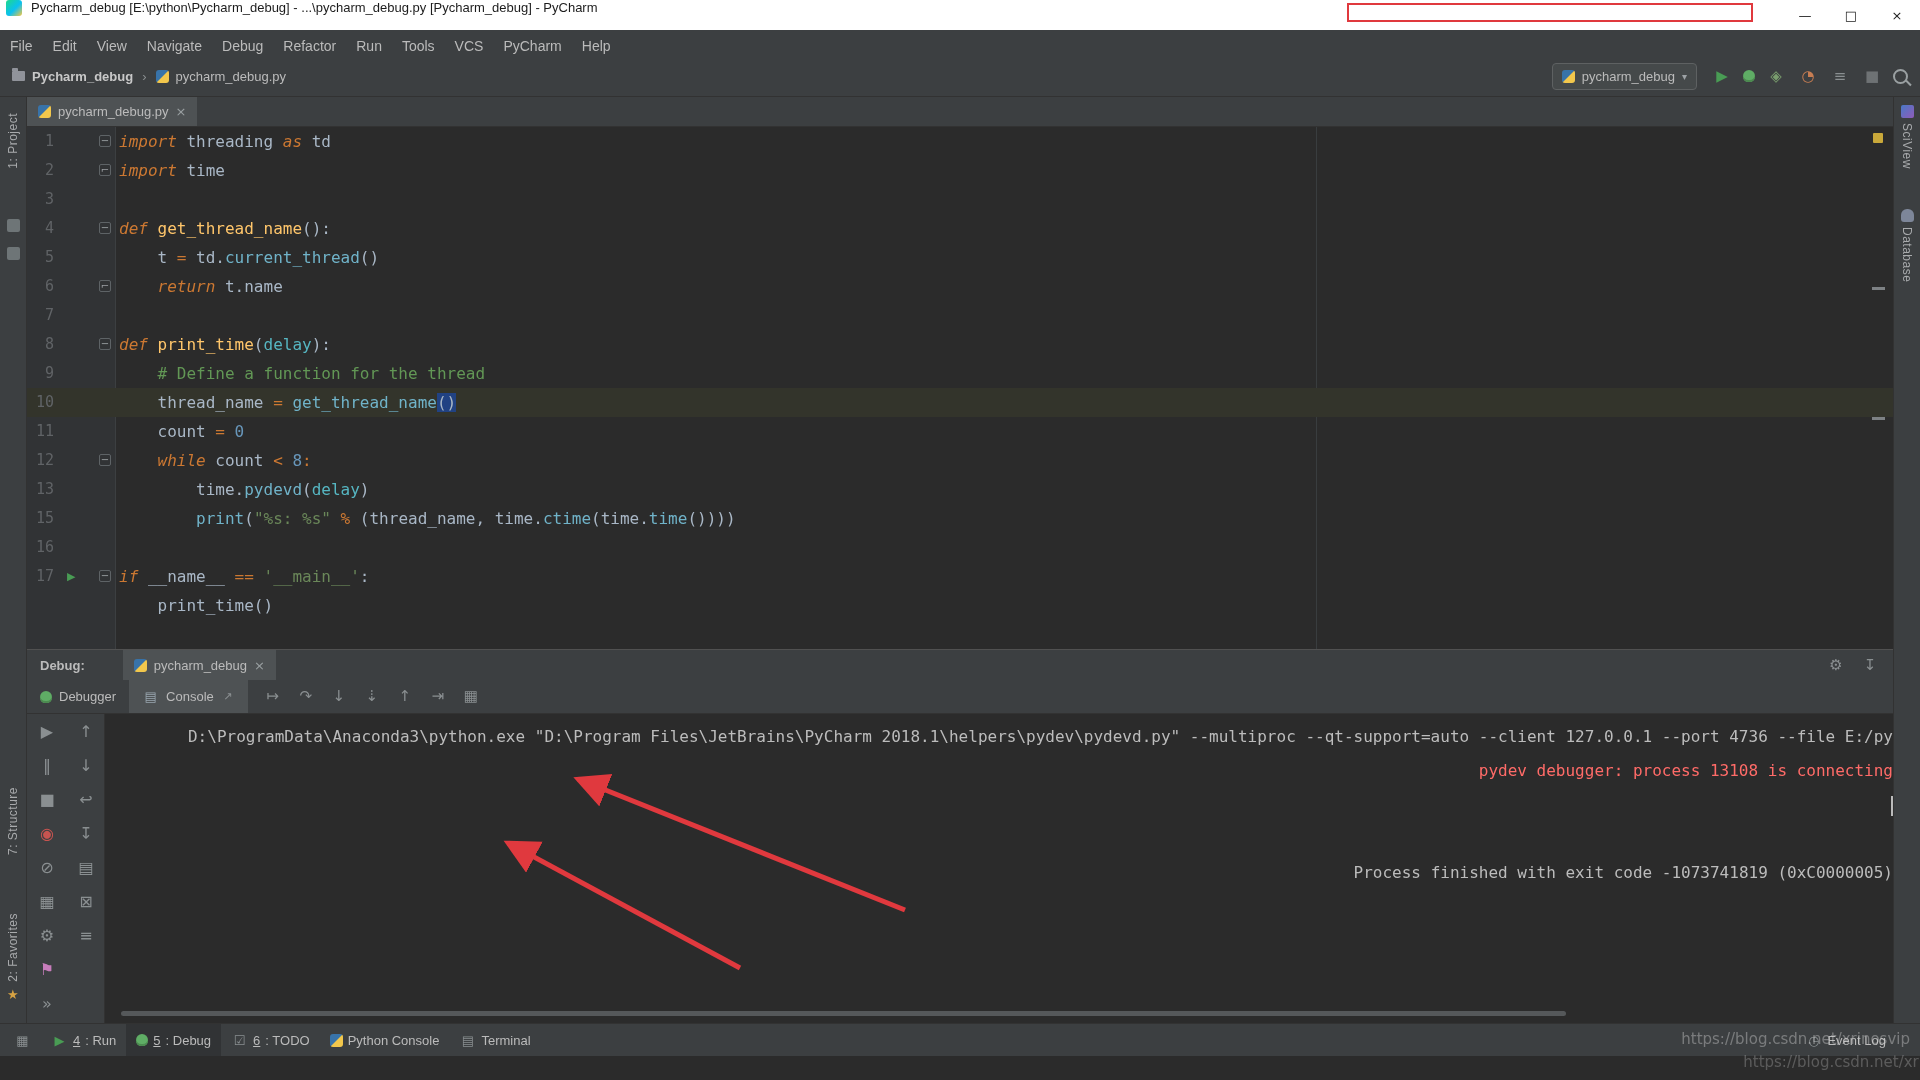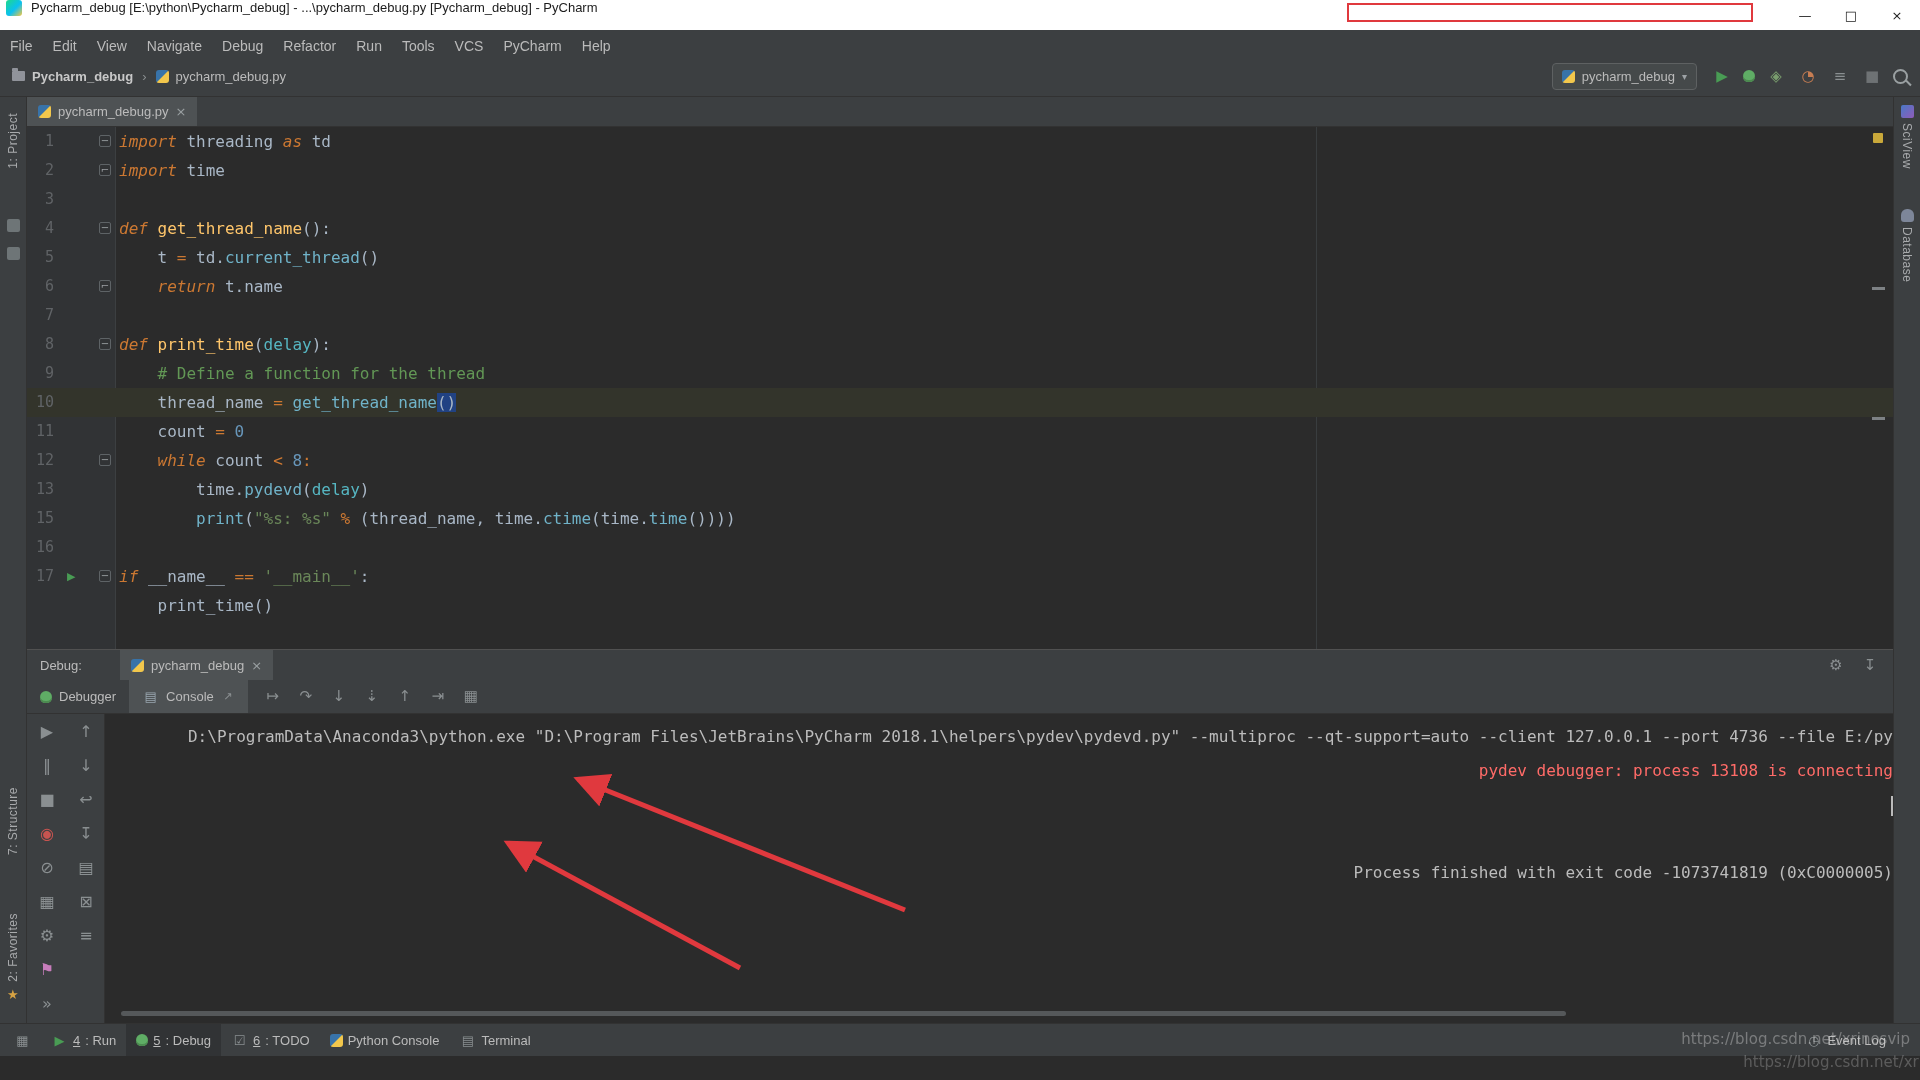--- a/index.html
+++ b/index.html
@@ -80,21 +80,21 @@
   .tk-tx{color:#a9b7c6;}
   .tk-sel{color:#a9b7c6;background:#214283;}
   .stripe-y{position:absolute;right:10px;top:6px;width:10px;height:10px;background:#c9a83a;border-radius:1px;z-index:5;}
   .stripe-t{position:absolute;right:8px;width:13px;height:3px;background:#7d8184;z-index:5;}
   .stripe-t.t1{top:160px;}
   .stripe-t.t2{top:290px;}
 
   
   .debug{position:absolute;left:0;right:0;top:552px;bottom:0;background:#3c3f41;border-top:1px solid #515151;box-sizing:border-box;}
   .debug-header{height:30px;display:flex;align-items:stretch;}
-  .dbg-label{font-size:13px;color:#bbbbbb;margin-left:13px;align-self:center;}
+  .dbg-label{font-size:13px;color:#bbbbbb;margin-left:13px;align-self:center;font-weight:bold;}
   .session-tab{display:flex;align-items:center;gap:7px;background:#4e5254;padding:0 11px;margin-left:38px;font-size:13px;color:#bbbbbb;}
   .hdr-icons{margin-left:auto;margin-right:12px;display:flex;align-items:center;gap:12px;}
   .debug-tabs{height:34px;display:flex;align-items:stretch;border-bottom:1px solid #323232;box-sizing:border-box;}
   .dbg-tab{display:flex;align-items:center;gap:7px;padding:0 13px;font-size:13px;color:#bbbbbb;}
   .dbg-tab.active{background:#4e5254;}
   .step-toolbar{display:flex;align-items:center;gap:11px;margin-left:14px;}
   .debug-body{position:absolute;left:0;right:0;top:64px;bottom:0;}
   .dbg-cols{position:absolute;left:0;top:0;bottom:0;width:78px;background:#3c3f41;border-right:1px solid #323232;box-sizing:border-box;}
   .vcol{position:absolute;top:6px;display:flex;flex-direction:column;gap:10px;width:34px;align-items:center;}
   .vcol .ic{width:24px;height:24px;font-size:16px;}

